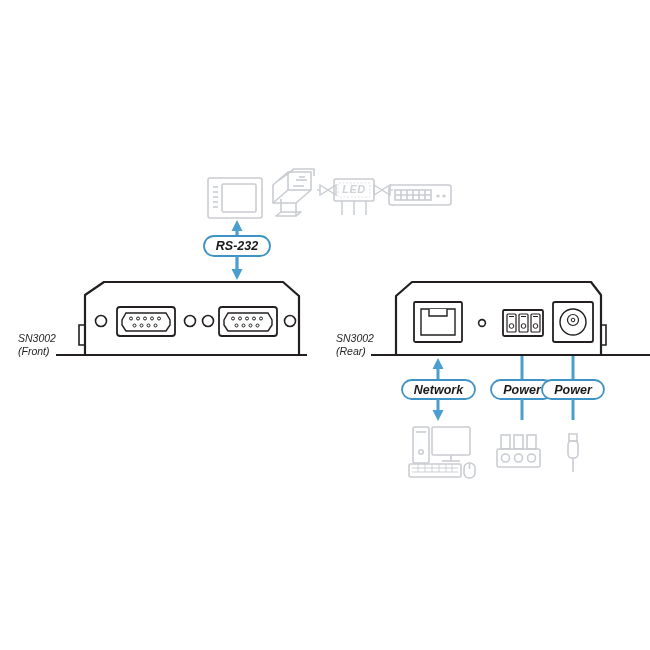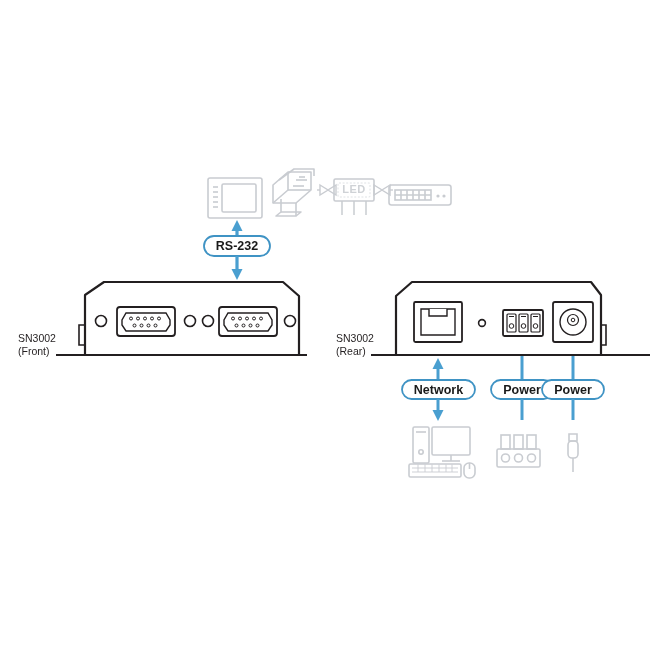--- a/index.html
+++ b/index.html
@@ -13,20 +13,21 @@
     font-family: "Liberation Sans", sans-serif;
     overflow: hidden;
     position: relative;
   }
   #diagram-root {
     position: absolute;
     left: 0;
     top: 0;
     width: 650px;
     height: 650px;
+    font-style: italic;
   }
   svg.canvas {
     display: block;
     width: 650px;
     height: 650px;
   }
   .lbl-device {
     font-family: "Liberation Sans", sans-serif;
     font-size: 10.5px;
     fill: #231f20;

